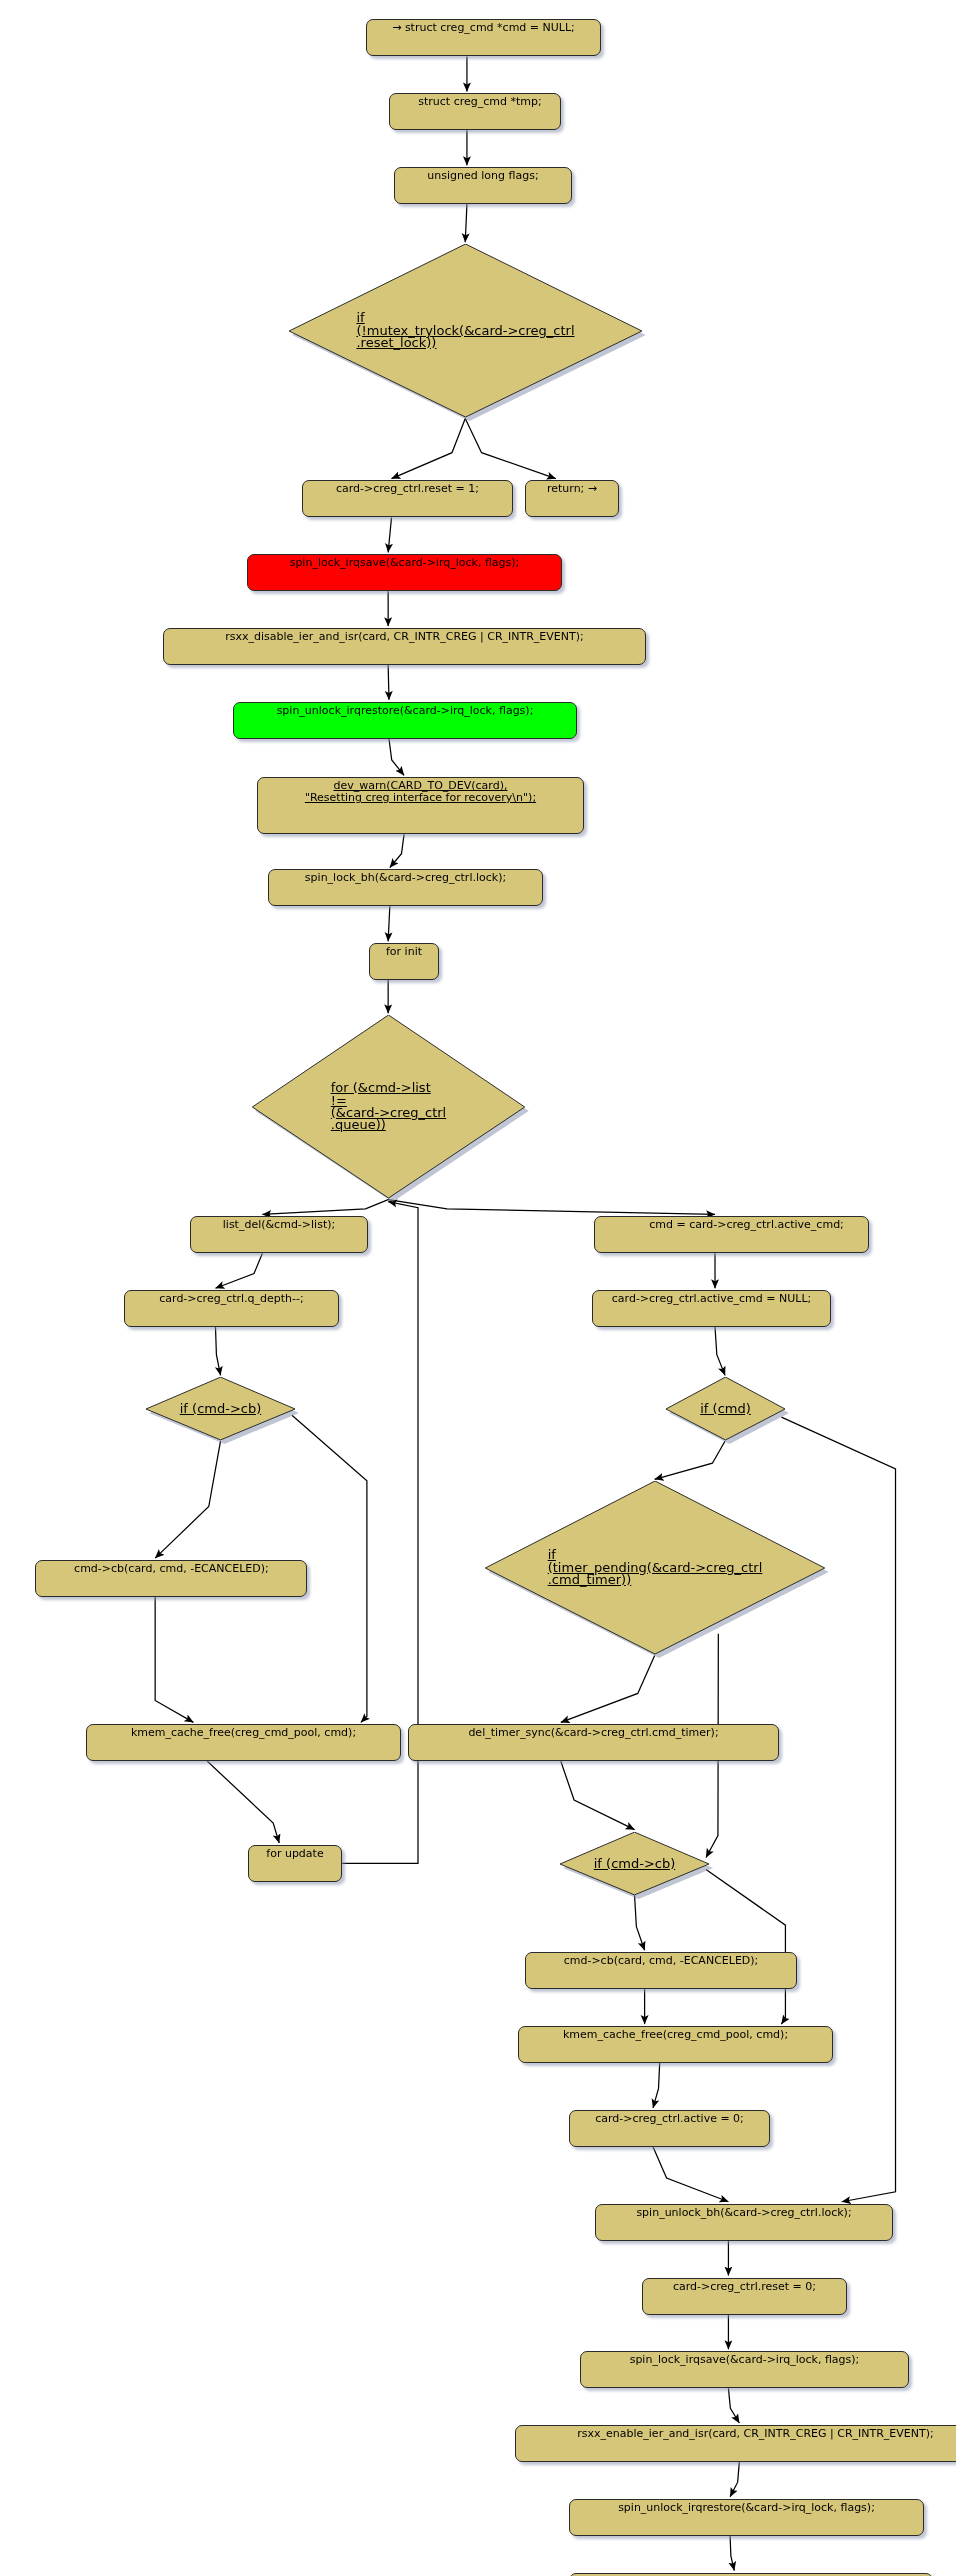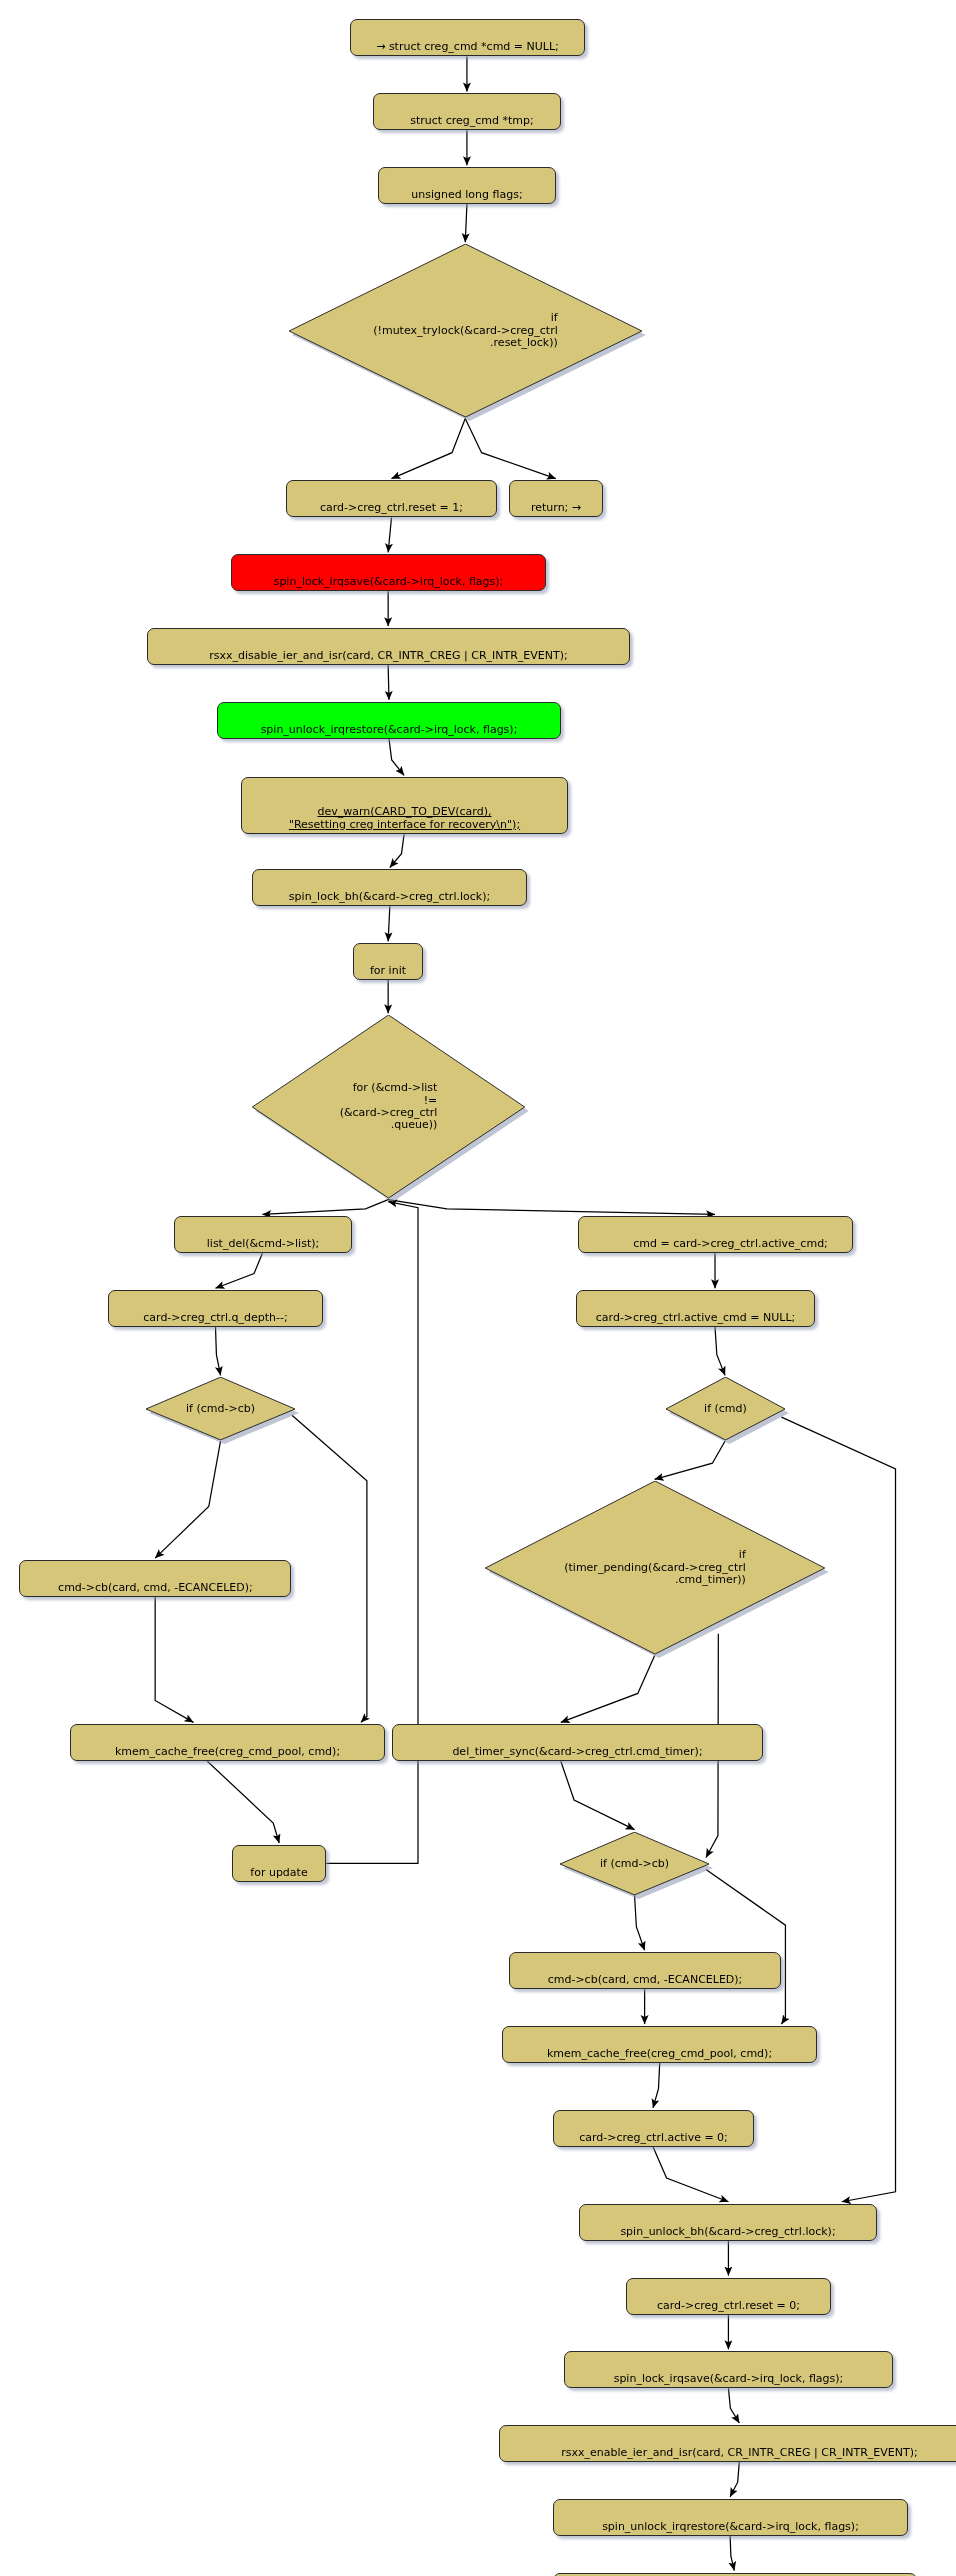--- a/index.html
+++ b/index.html
@@ -22,27 +22,28 @@
     left: 0;
     top: 0;
     width: 956px;
     height: 2576px;
     pointer-events: none;
   }
   .node {
     position: absolute;
     box-sizing: border-box;
     display: flex;
-    align-items: flex-end;
+    align-items: flex-start;
     justify-content: center;
     text-align: center;
     font-size: 11px;
     line-height: 12.4px;
     color: #000000;
     white-space: pre;
+    margin-left: 16px;
   }
   .node.process {
     background: #D6C67A;
     border: 1px solid #2b2b2b;
     border-radius: 7px;
     box-shadow: 3px 3px 3px rgba(140,150,175,0.55);
     padding: 2px 6px;
   }
   .node.process.red {
     background: #FF0000;
@@ -62,26 +63,27 @@
   }
   .diamond-label {
     position: absolute;
     left: 0;
     top: 0;
     width: 100%;
     height: 100%;
     display: flex;
     align-items: center;
     justify-content: center;
-    text-align: right;
-    font-size: 11px;
+    text-align: left;
+    font-size: 13px;
     line-height: 12.4px;
     color: #000;
     white-space: pre;
     pointer-events: none;
+    text-decoration: underline;
   }
 </style>
 </head>
 <body>
 
 <div id="canvas">
   <svg class="wires" viewBox="0 0 961 2589">
     <defs>
       <marker id="arrow" markerWidth="9" markerHeight="9" refX="7.2" refY="3.2" orient="auto" markerUnits="strokeWidth">
         <path d="M0,0 L7.4,3.2 L0,6.4 L1.6,3.2 z" fill="#000000"></path>
@@ -123,21 +125,21 @@
         <path d="M656.4100000000001,2157.7450000000003 L670.0585000000001,2189.2545 L732.235,2213.035"></path>
         <path d="M732.235,2252.105 L732.235,2287.175"></path>
         <path d="M732.235,2326.2450000000003 L732.235,2361.315"></path>
         <path d="M732.235,2400.385 L734.20645,2420.7735000000002 L743.1875,2435.455"></path>
         <path d="M743.1875,2474.525 L741.51935,2494.9135 L733.9200000000001,2509.5950000000003"></path>
         <path d="M733.9200000000001,2548.6650000000004 L734.67825,2569.0535000000004 L738.1325,2583.735"></path>
       </g>
   </svg>
   <div id="nodes">
       <div class="node process" style="left: 350px; top: 19.4px; width: 235px; height: 37px;"><span>→ struct creg_cmd *cmd = NULL;</span></div>
-      <div class="node process" style="left: 373px; top: 93px; width: 188px; height: 37px; padding-left: 16px;"><span>struct creg_cmd *tmp;</span></div>
+      <div class="node process" style="left: 373px; top: 93px; width: 172px; height: 37px; padding-left: 16px;"><span>struct creg_cmd *tmp;</span></div>
       <div class="node process" style="left: 378px; top: 167px; width: 178px; height: 37px;"><span>unsigned long flags;</span></div>
       <div class="diamond-wrap" style="left: 288px; top: 244px; width: 355px; height: 174px;">
         <svg width="361" height="180" viewBox="0 0 363.219 181.234">
           <path d="M182.61,4 L360.22,91.62 L182.61,178.24 L4,91.62 Z" fill="rgba(140,150,175,0.55)" stroke="none"></path>
           <path d="M178.61,0 L356.22,87.62 L178.61,174.24 L1,87.62 Z" fill="#D6C67A" stroke="#2b2b2b" stroke-width="1"></path>
         </svg>
         <div class="diamond-label">if
 (!mutex_trylock(&amp;card-&gt;creg_ctrl
 .reset_lock))</div>
       </div>

